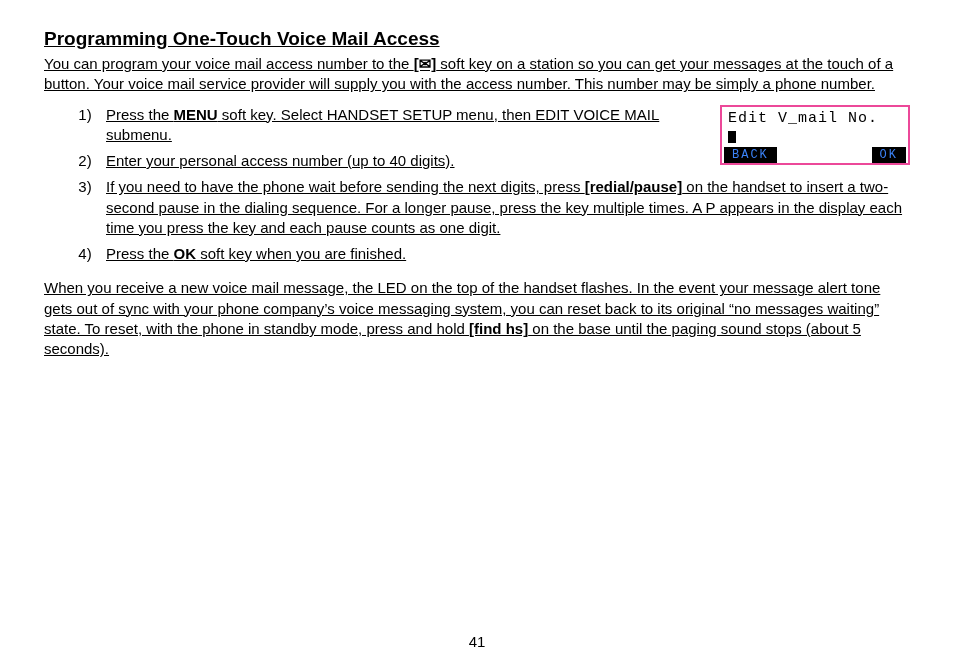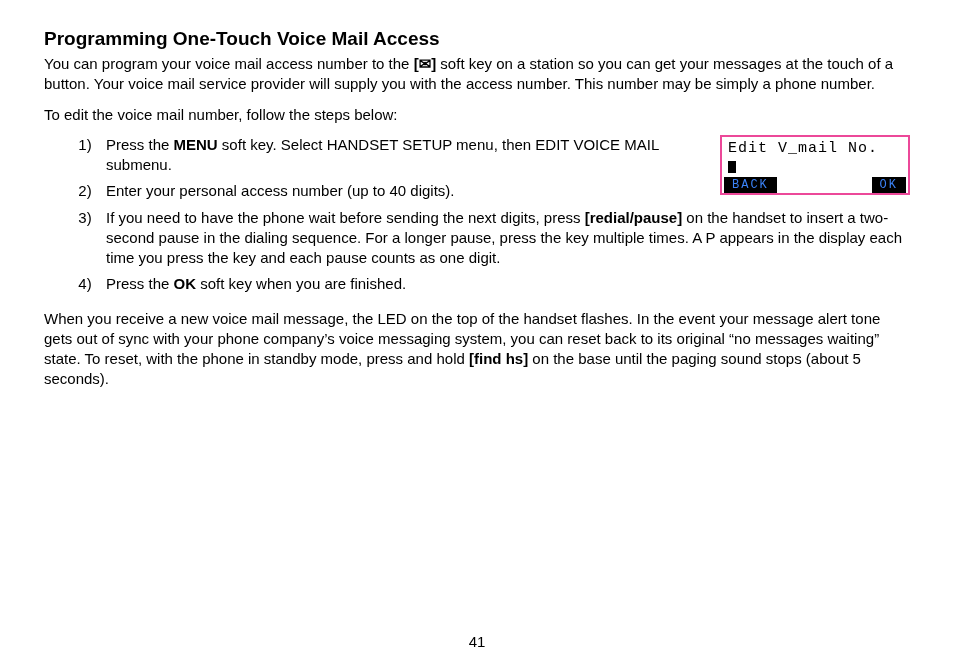--- a/index.html
+++ b/index.html
@@ -71,34 +71,34 @@
   .lcd-btn{
     background:#000;
     color:#3b82f6;
     font-size:12px;
     letter-spacing:2px;
     padding:0 8px;
     line-height:16px;
   }
   .content-wrap{
     overflow:visible;
+    text-decoration:underline;
   }
 </style>
 </head>
 <body>
 
 <div class="content-wrap">
 
   <h2>Programming One-Touch Voice Mail Access</h2>
 
   <p>
     <span>You can program your voice mail access number to the </span><b>[✉]</b><span> soft key on a station so you can get your messages at the touch of a button. Your voice mail service provider will supply you with the access number. This number may be simply a phone number.</span>
   </p>
 
-  <p>To edit the voice mail number, follow the steps below:</p>
 
   <div class="lcd">
     <div class="lcd-top">
       <span>Edit V_mail No.</span><br>
       <span class="lcd-cursor"></span>
     </div>
     <div class="lcd-bottom">
       <span class="lcd-btn">BACK</span>
       <span class="lcd-btn">OK</span>
     </div>

